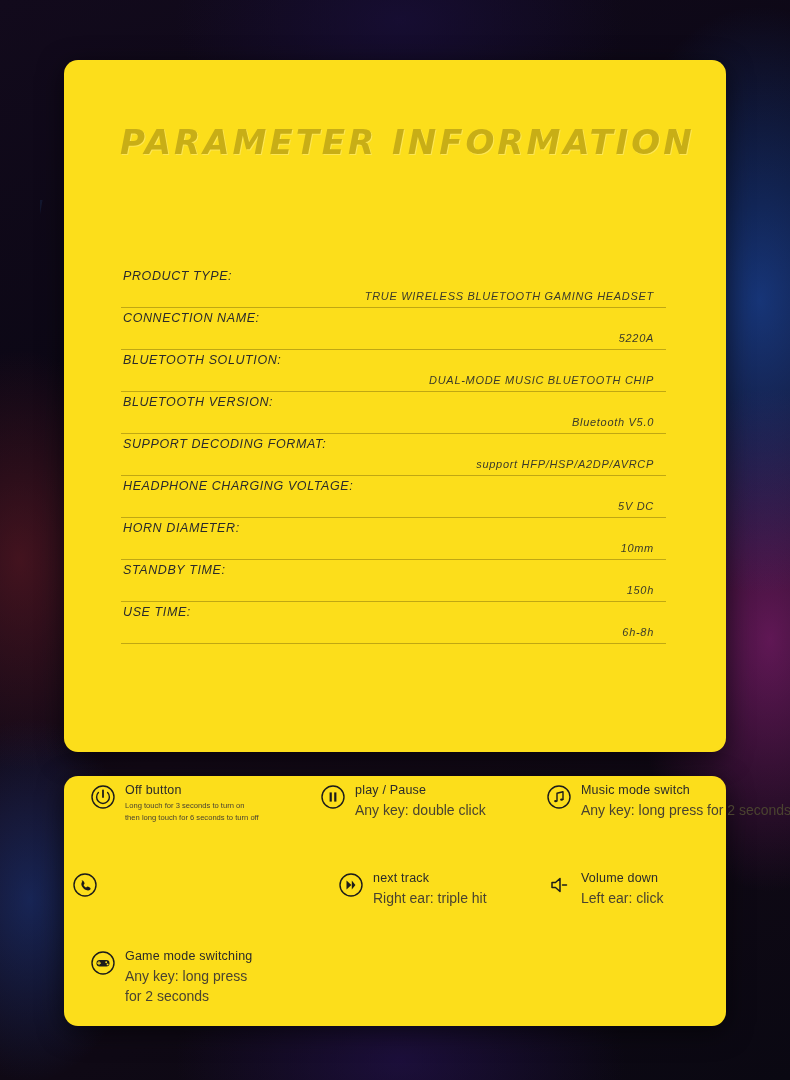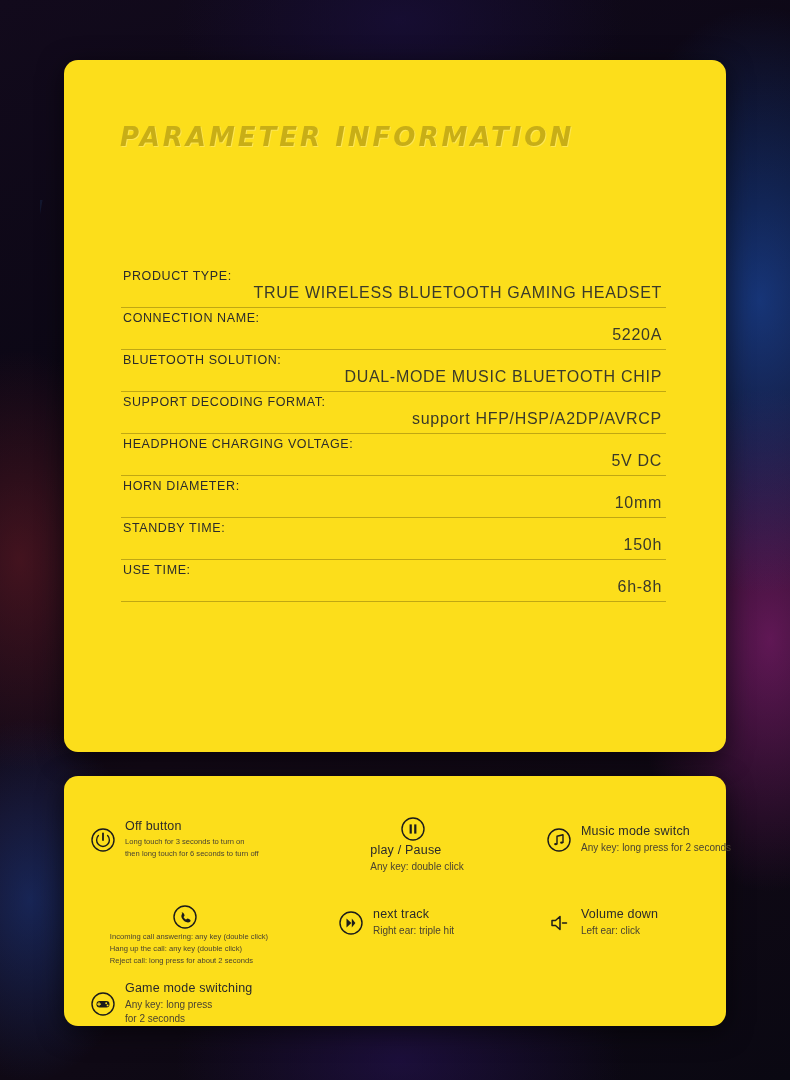--- a/index.html
+++ b/index.html
@@ -57,80 +57,80 @@
     width: 662px;
     height: 250px;
   }
 
   
   #title {
     position: absolute;
     left: 56px;
     top: 62px;
     font-family: "DejaVu Sans", sans-serif;
-    font-size: 26px;
+    font-size: 34px;
     font-weight: bold;
     font-style: italic;
     letter-spacing: 3px;
     color: #c8ae16;
     text-shadow: 1px 1px 0 rgba(255,255,255,0.25);
     white-space: nowrap;
   }
 
   
   #spec-list {
     position: absolute;
     left: 57px;
     top: 206px;
     width: 545px;
   }
   .spec-row {
     position: relative;
     height: 41px;
     border-bottom: 1px solid rgba(120,100,10,0.45);
+    font-style: italic;
   }
   .spec-label {
     position: absolute;
     left: 2px;
     top: 3px;
     font-size: 12.5px;
     letter-spacing: 0.6px;
     color: #2b2b2b;
     white-space: nowrap;
   }
   .spec-value {
     position: absolute;
-    right: 4px;
+    right: 12px;
     bottom: 5px;
-    font-size: 16px;
+    font-size: 11px;
     letter-spacing: 0.7px;
     color: #3a3a2a;
     white-space: nowrap;
   }
 
   
   #guide {
     position: absolute;
     left: 64px;
     top: 776px;
     width: 662px;
     height: 250px;
     display: grid;
     grid-template-columns: 248px 208px 206px;
     grid-template-rows: 88px 78px 84px;
     padding: 0;
     box-sizing: border-box;
   }
   .guide-cell {
     position: relative;
-    padding: 22px 6px 0 26px;
+    padding: 6px 6px 0 26px;
     box-sizing: border-box;
     display: flex;
-    align-items: center;
-    margin-top: 16px;
+    align-items: flex-start;
   }
   .guide-icon {
     width: 26px;
     height: 26px;
     flex: 0 0 26px;
     margin-top: 2px;
     margin-right: 9px;
     display: flex;
     align-items: center;
     justify-content: center;
@@ -139,27 +139,27 @@
   .guide-icon svg { display: block; }
   .guide-text { padding-top: 1px; }
   .guide-title {
     font-size: 12.5px;
     color: #2a2a2a;
     letter-spacing: .2px;
     margin-bottom: 3px;
     white-space: nowrap;
   }
   .guide-sub {
-    font-size: 10px;
+    font-size: 14px;
     color: #4a4330;
     line-height: 1.45;
     white-space: nowrap;
   }
   .guide-sub.tiny { font-size: 7.6px; line-height: 1.55; }
-  .center-shift { padding-left: 8px; flex-direction: column; }
+  .center-shift { padding-left: 8px; }
 </style>
 </head>
 <body>
 
 <div id="bg"></div>
 
 <div class="card" id="param-card">
   <div id="title">PARAMETER  INFORMATION</div>
 
   <div id="spec-list">
@@ -172,20 +172,24 @@
     <div class="spec-row">
       <span class="spec-label">CONNECTION NAME:</span>
       <span class="spec-value">5220A</span>
     </div>
 
     <div class="spec-row">
       <span class="spec-label">BLUETOOTH SOLUTION:</span>
       <span class="spec-value">DUAL-MODE MUSIC BLUETOOTH CHIP</span>
     </div>
 
+    <div class="spec-row">
+      <span class="spec-label">BLUETOOTH VERSION:</span>
+      <span class="spec-value">Bluetooth V5.0</span>
+    </div>
 
     <div class="spec-row">
       <span class="spec-label">SUPPORT DECODING FORMAT:</span>
       <span class="spec-value">support HFP/HSP/A2DP/AVRCP</span>
     </div>
 
 
     <div class="spec-row">
       <span class="spec-label">HEADPHONE CHARGING VOLTAGE:</span>
       <span class="spec-value">5V DC</span>
@@ -258,25 +262,20 @@
     </div>
   </div>
 
   <div class="guide-cell center-shift">
     <span class="guide-icon">
       <svg width="26" height="26" viewBox="0 0 26 26" fill="none" stroke="currentColor" stroke-width="1.4">
         <circle cx="13" cy="13" r="11"></circle>
         <path d="M9.6 8.8c.7-.5 1.6-.3 2 .5l.8 1.5c.3.6.1 1.3-.4 1.7l-.5.4c.5 1.2 1.5 2.2 2.7 2.7l.4-.5c.4-.5 1.1-.7 1.7-.4l1.5.8c.8.4 1 1.3.5 2-1 1.2-2.7 1.3-4.2.6-1.7-.8-3.4-2.4-4.3-4.2-.7-1.5-.6-3.2.6-4.2z" fill="currentColor" stroke="none"></path>
       </svg>
     </span>
-    <div class="guide-text">
-      <div class="guide-sub tiny">Incoming call answering: any key (double click)</div>
-      <div class="guide-sub tiny">Hang up the call: any key (double click)</div>
-      <div class="guide-sub tiny">Reject call: long press for about 2 seconds</div>
-    </div>
   </div>
 
   <div class="guide-cell">
     <span class="guide-icon">
       <svg width="26" height="26" viewBox="0 0 26 26" fill="none" stroke="currentColor" stroke-width="1.4">
         <circle cx="13" cy="13" r="11"></circle>
         <path d="M8.5 8.6 L13.4 13 L8.5 17.4 Z" fill="currentColor" stroke="none"></path>
         <path d="M13.8 8.6 L17.4 13 L13.8 17.4 Z" fill="currentColor" stroke="none"></path>
       </svg>
     </span>

